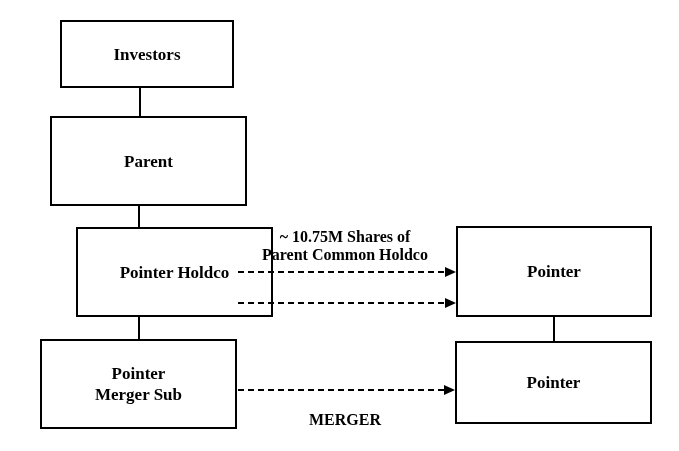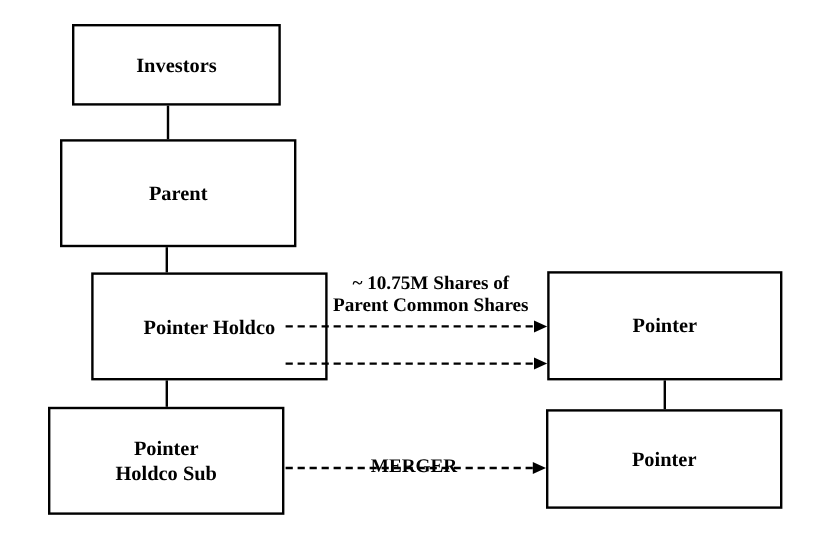--- a/index.html
+++ b/index.html
@@ -71,64 +71,64 @@
 
   
   #arrow-shares-line { left: 238px; top: 271px; width: 206px; }
   #arrow-shares-head { left: 445px; top: 267px; }
   #arrow-cash-line   { left: 238px; top: 302px; width: 206px; }
   #arrow-cash-head   { left: 445px; top: 298px; }
   #arrow-merger-line { left: 238px; top: 389px; width: 206px; }
   #arrow-merger-head { left: 444px; top: 385px; }
 
   
-  #label-shares { left: 254px; top: 228px; width: 210px; }
+  #label-shares { left: 240px; top: 228px; width: 210px; }
   #label-cash   { left: 240px; top: 315px; width: 210px; }
-  #label-merger { left: 240px; top: 380px; width: 210px; }
+  #label-merger { left: 240px; top: 411px; width: 210px; }
 </style>
 </head>
 <body>
 
 <div class="canvas">
 
   <div class="box" id="box-investors">
     <span>Investors</span>
   </div>
 
   <div class="box" id="box-parent">
     <span>Parent</span>
   </div>
 
   <div class="box" id="box-holdco">
     <span>Pointer Holdco</span>
   </div>
 
   <div class="box" id="box-merger-sub">
     <span>Pointer</span>
-    <span>Holdco Sub</span>
+    <span>Merger Sub</span>
   </div>
 
   <div class="box" id="box-shareholders">
     <span>Pointer</span>
   </div>
 
   <div class="box" id="box-pointer">
     <span>Pointer</span>
   </div>
 
   <div class="connector" id="conn-investors-parent"></div>
   <div class="connector" id="conn-parent-holdco"></div>
   <div class="connector" id="conn-holdco-mergersub"></div>
   <div class="connector" id="conn-shareholders-pointer"></div>
 
   <div class="dash-line" id="arrow-shares-line"></div>
   <div class="arrowhead" id="arrow-shares-head"></div>
   <div class="arrow-label" id="label-shares">
     <span>~ 10.75M Shares of</span>
-    <span>Parent Common Shares</span>
+    <span>Parent Common Holdco</span>
   </div>
 
   <div class="dash-line" id="arrow-cash-line"></div>
   <div class="arrowhead" id="arrow-cash-head"></div>
 
   <div class="dash-line" id="arrow-merger-line"></div>
   <div class="arrowhead" id="arrow-merger-head"></div>
   <div class="arrow-label" id="label-merger">MERGER</div>
 
 </div>

